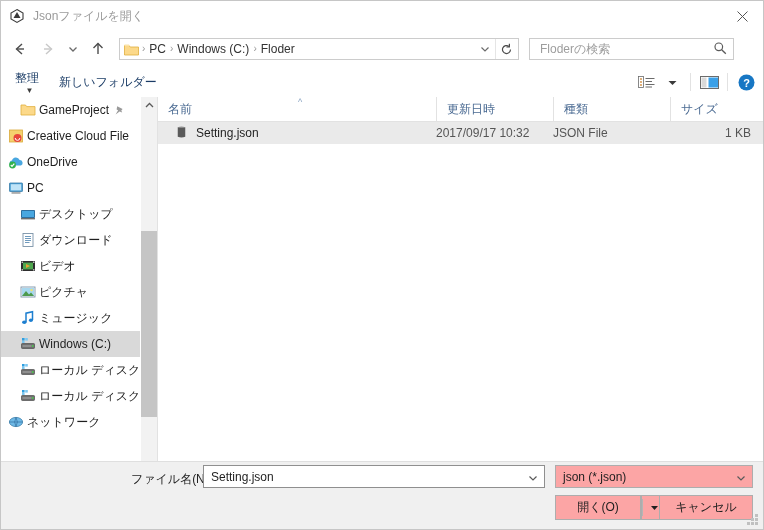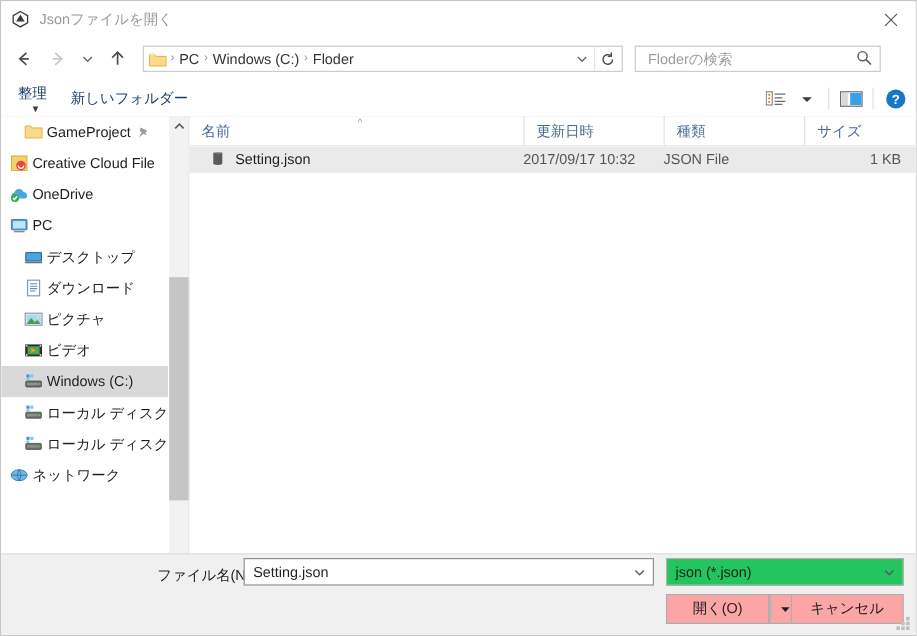--- a/index.html
+++ b/index.html
@@ -232,21 +232,21 @@
     font-family: "Liberation Sans", sans-serif;
     font-size: 12px; color: #1f1f1f;
     margin-left: 5px; width: 300px; height: 18px;
   }
   .combo-arrow {
     position: absolute; right: 5px; top: 4px;
   }
   .filter-combo {
     position: absolute; left: 554px; top: 464px;
     width: 198px; height: 23px;
-    border: 1px solid #adadad; background: #22c55e;
+    border: 1px solid #adadad; background: #fca5a5;
     box-sizing: border-box;
     display: flex; align-items: center;
   }
   .filter-text {
     font-size: 12px; color: #1f1f1f; margin-left: 7px;
   }
   .btn {
     position: absolute;
     height: 25px;
     background: #fca5a5; border: 1px solid #adadad;
@@ -459,41 +459,51 @@
           <svg width="16" height="16" viewBox="0 0 16 16">
             <rect x="3" y="1.5" width="10" height="13" fill="#ffffff" stroke="#7b93a8" stroke-width="0.9"></rect>
             <path d="M5 4.5 L11 4.5 M5 6.5 L11 6.5 M5 8.5 L11 8.5 M5 10.5 L9.5 10.5" stroke="#5f8fb5" stroke-width="0.9"></path>
           </svg>
         </span>
         <span class="side-label">ダウンロード</span>
       </div>
       <div class="side-row indent-1">
         <span class="side-icon">
           <svg width="16" height="16" viewBox="0 0 16 16">
-            <rect x="1" y="3" width="14" height="10" fill="#ffffff" stroke="#7b93a8" stroke-width="0.9"></rect>
-            <rect x="2" y="4" width="12" height="8" fill="#a8d8ef"></rect>
-            <path d="M2 12 L6 7 L9 10.5 L11 8.6 L14 12 Z" fill="#4e9a4e"></path>
-            <circle cx="11.6" cy="6.1" r="1.2" fill="#f2e36a"></circle>
-          </svg>
-        </span>
-        <span class="side-label">ピクチャ</span>
-      </div>
-      <div class="side-row indent-1">
-        <span class="side-icon">
-          <svg width="16" height="16" viewBox="0 0 16 16">
             <rect x="1" y="3" width="14" height="10" fill="#2d2d2d"></rect>
             <rect x="3" y="4.6" width="10" height="6.8" fill="#4ea64e"></rect>
             <path d="M6 6 L10 7.9 L6 9.9 Z" fill="#f0a030"></path>
             <rect x="1.6" y="3.6" width="1.3" height="1.3" fill="#e8e8e8"></rect>
             <rect x="1.6" y="11.2" width="1.3" height="1.3" fill="#e8e8e8"></rect>
             <rect x="13.1" y="3.6" width="1.3" height="1.3" fill="#e8e8e8"></rect>
             <rect x="13.1" y="11.2" width="1.3" height="1.3" fill="#e8e8e8"></rect>
           </svg>
         </span>
         <span class="side-label">ビデオ</span>
+      </div>
+      <div class="side-row indent-1">
+        <span class="side-icon">
+          <svg width="16" height="16" viewBox="0 0 16 16">
+            <rect x="1" y="3" width="14" height="10" fill="#ffffff" stroke="#7b93a8" stroke-width="0.9"></rect>
+            <rect x="2" y="4" width="12" height="8" fill="#a8d8ef"></rect>
+            <path d="M2 12 L6 7 L9 10.5 L11 8.6 L14 12 Z" fill="#4e9a4e"></path>
+            <circle cx="11.6" cy="6.1" r="1.2" fill="#f2e36a"></circle>
+          </svg>
+        </span>
+        <span class="side-label">ピクチャ</span>
+      </div>
+      <div class="side-row indent-1">
+        <span class="side-icon">
+          <svg width="16" height="16" viewBox="0 0 16 16">
+            <path d="M6 12 L6 3.2 L12.5 1.8 L12.5 10" fill="none" stroke="#1d7fd0" stroke-width="1.5"></path>
+            <ellipse cx="4.3" cy="12.2" rx="2.2" ry="1.8" fill="#1d7fd0"></ellipse>
+            <ellipse cx="10.9" cy="10.3" rx="2" ry="1.7" fill="#1d7fd0"></ellipse>
+          </svg>
+        </span>
+        <span class="side-label">ミュージック</span>
       </div>
       <div class="side-row selected indent-1">
         <span class="side-icon">
           <svg width="16" height="16" viewBox="0 0 16 16">
             <rect x="1.5" y="7.5" width="13" height="5" rx="0.8" fill="#6e6e6e" stroke="#4d4d4d" stroke-width="0.7"></rect>
             <rect x="2.5" y="9" width="9" height="2" fill="#8f8f8f"></rect>
             <circle cx="12.8" cy="10" r="0.9" fill="#4ccd4c"></circle>
             <rect x="2" y="2" width="2.6" height="2.6" fill="#2f9fe0"></rect>
             <rect x="5.2" y="2" width="2.6" height="2.6" fill="#7ec8f0"></rect>
             <rect x="2" y="5" width="2.6" height="2" fill="#7ec8f0"></rect>

